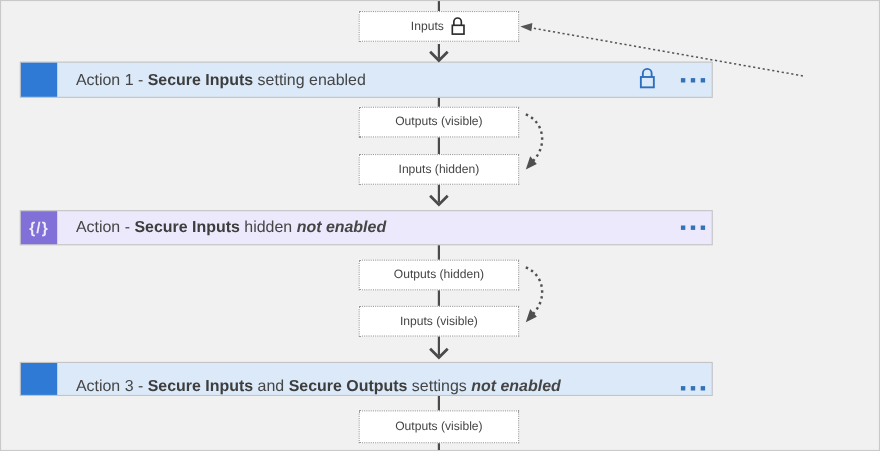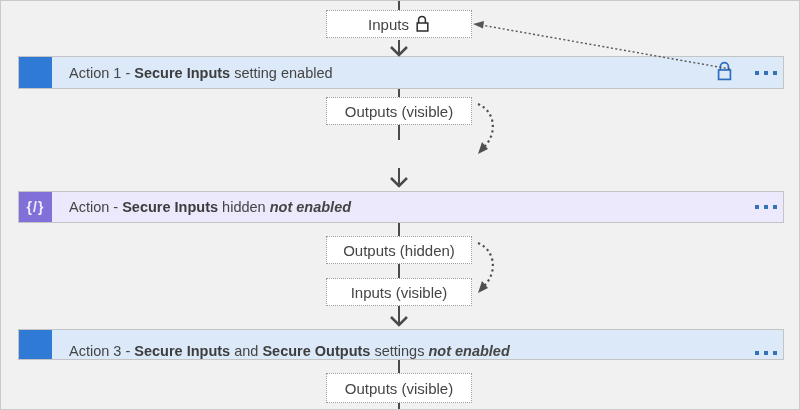--- a/index.html
+++ b/index.html
@@ -11,25 +11,25 @@
     border:1px solid var(--canvas-border,#c9c9c9);
     font-family:"Liberation Sans","DejaVu Sans",sans-serif;
     overflow:hidden;
   }
   .connectors{position:absolute;left:0;top:0;z-index:3;pointer-events:none;}
   .node{
     position:absolute;left:325px;width:146px;height:28px;z-index:2;
     background:#ffffff;
     border:1px dotted var(--node-border,#9a9a9a);
     display:flex;align-items:center;justify-content:center;gap:6px;
-    font-size:15px;color:var(--text,#454545);
+    font-size:11px;color:var(--text,#454545);
     box-sizing:border-box;
   }
   .bar{
-    position:absolute;left:17px;width:766px;z-index:2;
+    position:absolute;left:17px;width:630px;z-index:2;
     box-sizing:border-box;
     border:1px solid var(--bar-border,#c4c4c4);
     display:flex;align-items:center;
     font-size:14.5px;color:var(--text,#454545);
     padding-right:0;
   }
   .bar.action{background:var(--action-bar-bg,#dbe9f8);}
   .bar.compose{background:var(--compose-bar-bg,#ebe9fb);}
   .baricon{
     flex:0 0 33px;height:100%;
@@ -102,20 +102,23 @@
         <i></i>
         <i></i>
         <i></i>
       </div>
   </div>
 
   <div class="node" style="top:96px;">
     <span class="nodelabel">Outputs (visible)</span>
   </div>
 
+  <div class="node" style="top:139px;">
+    <span class="nodelabel">Inputs (hidden)</span>
+  </div>
 
   <div class="bar compose" style="top:190px;height:32px;">
     <div class="baricon purple">
       <span class="glyph">{/}</span>
     </div>
     <div class="bartitle"><span>Action - </span><span class="b">Secure Inputs</span><span> hidden </span><span class="i">not enabled</span></div>
     <div class="ellipsis">
         <i></i>
         <i></i>
         <i></i>

